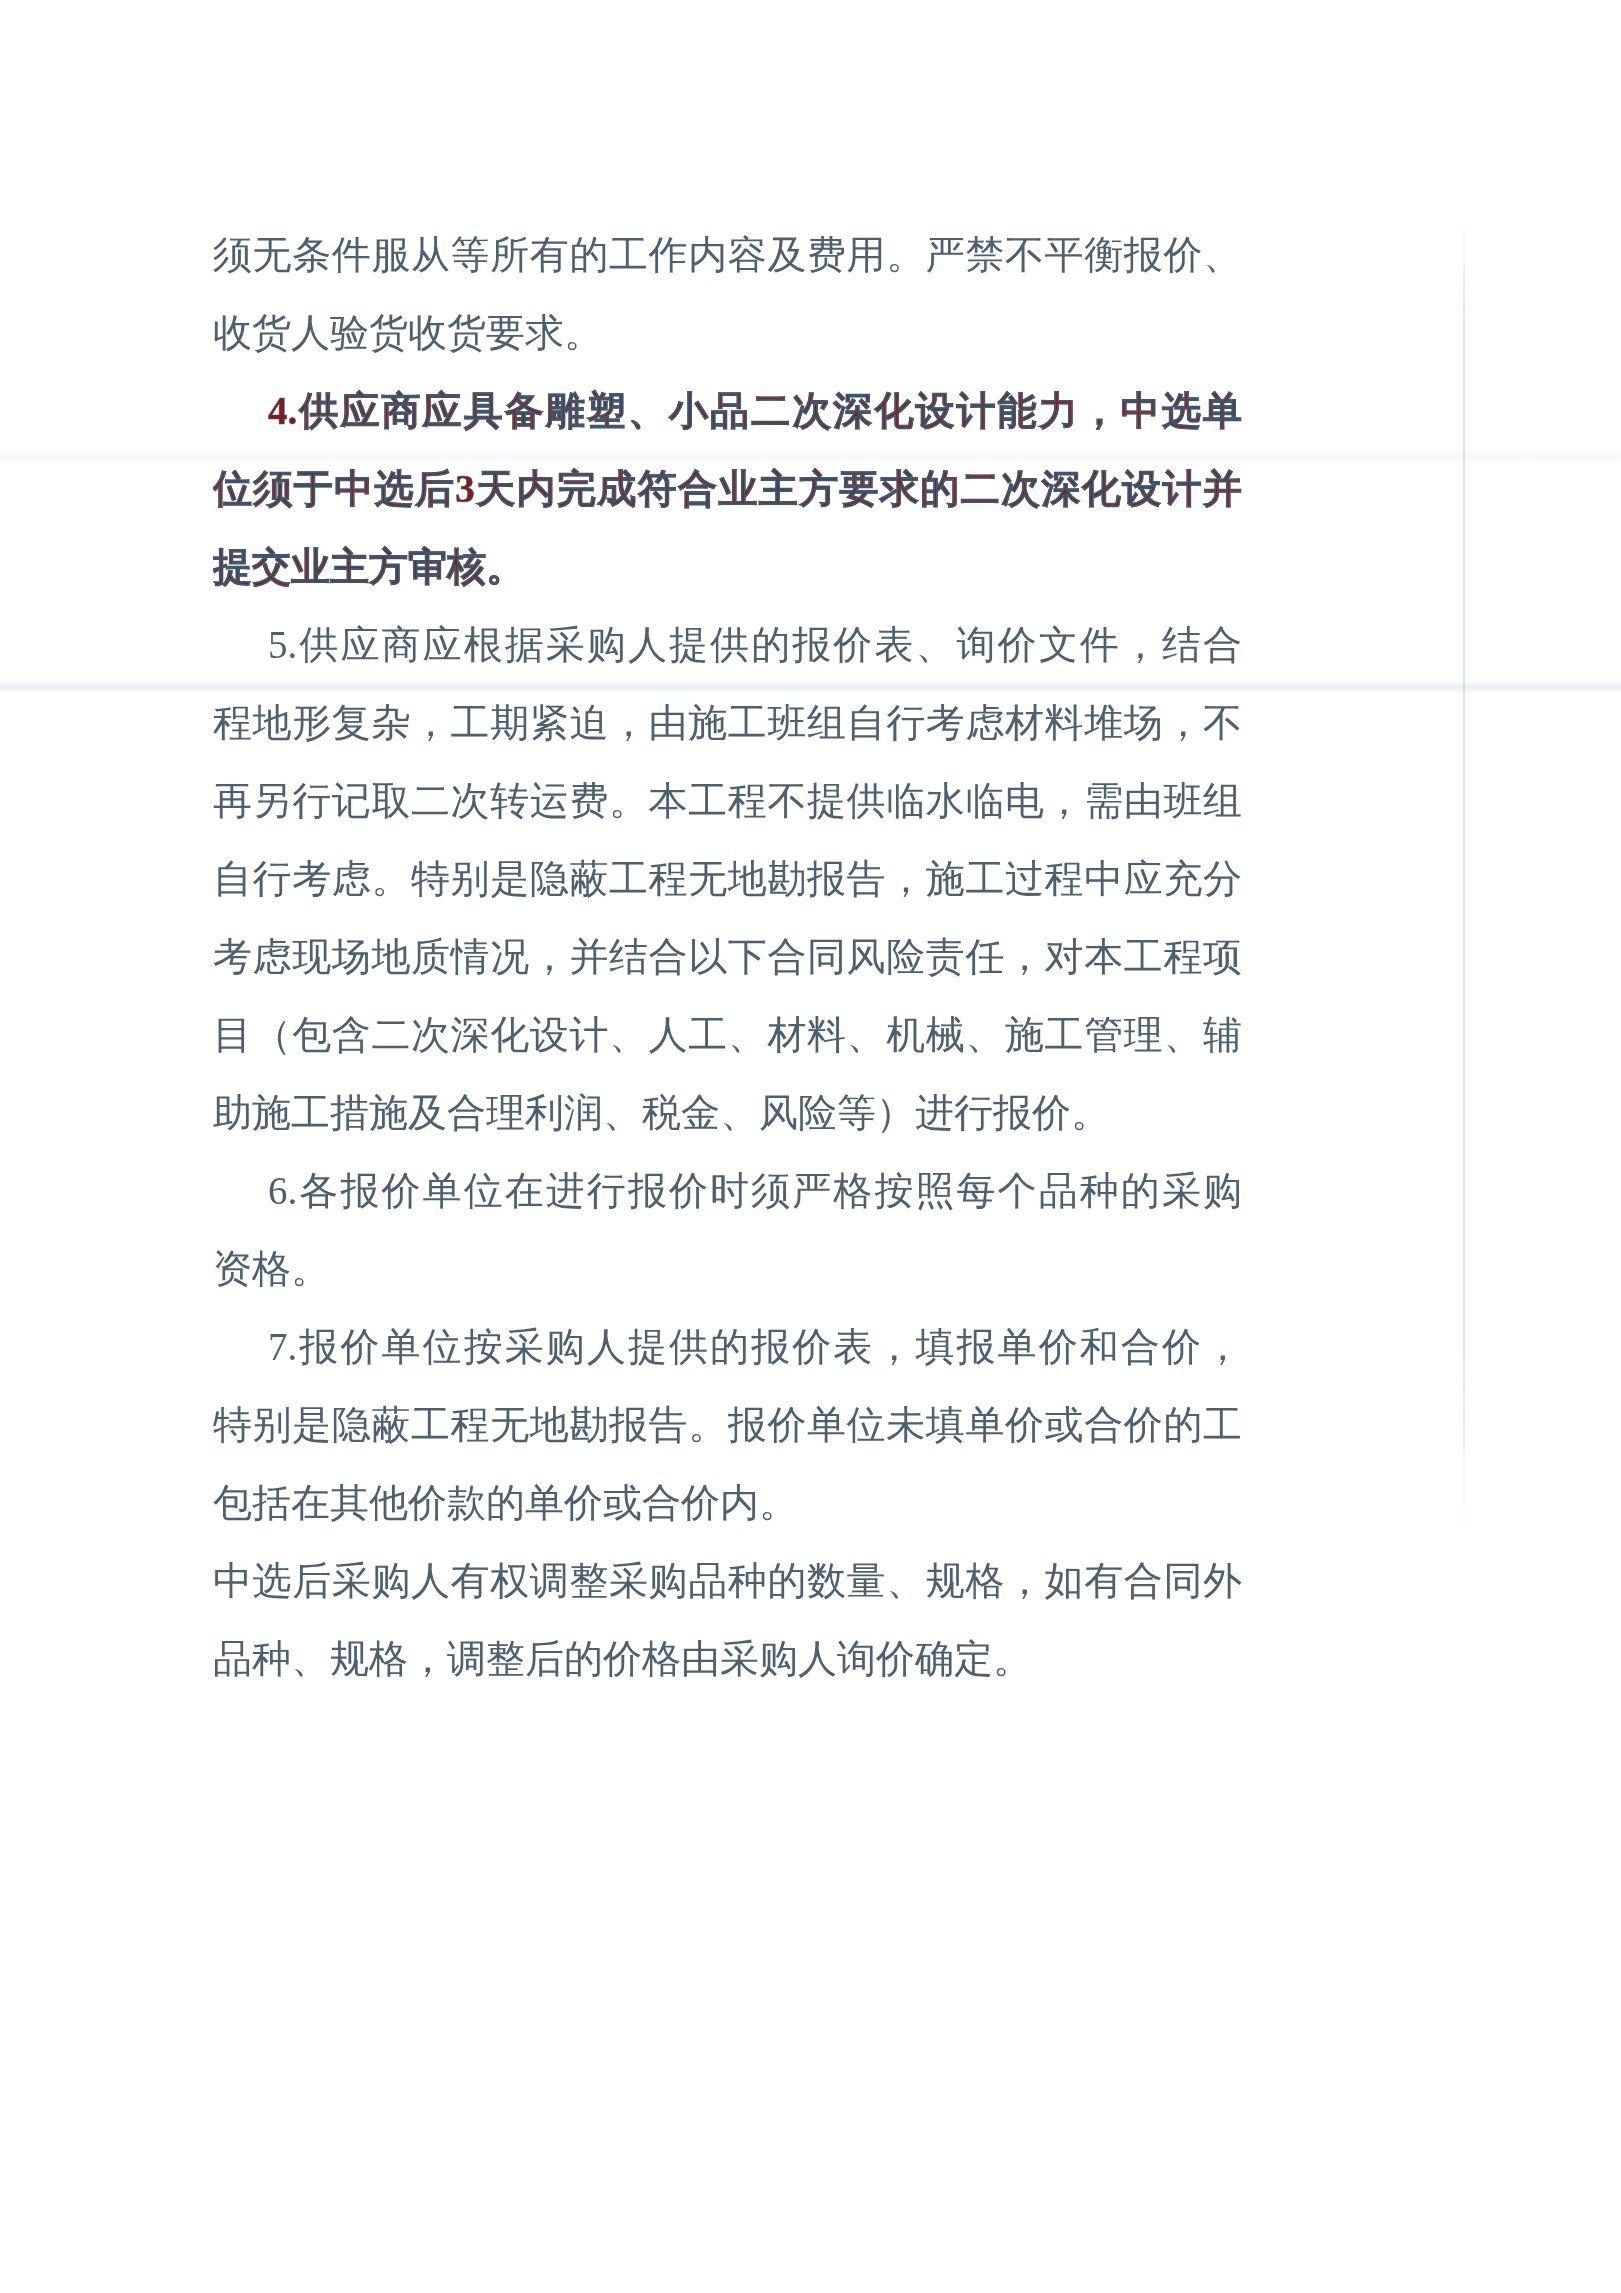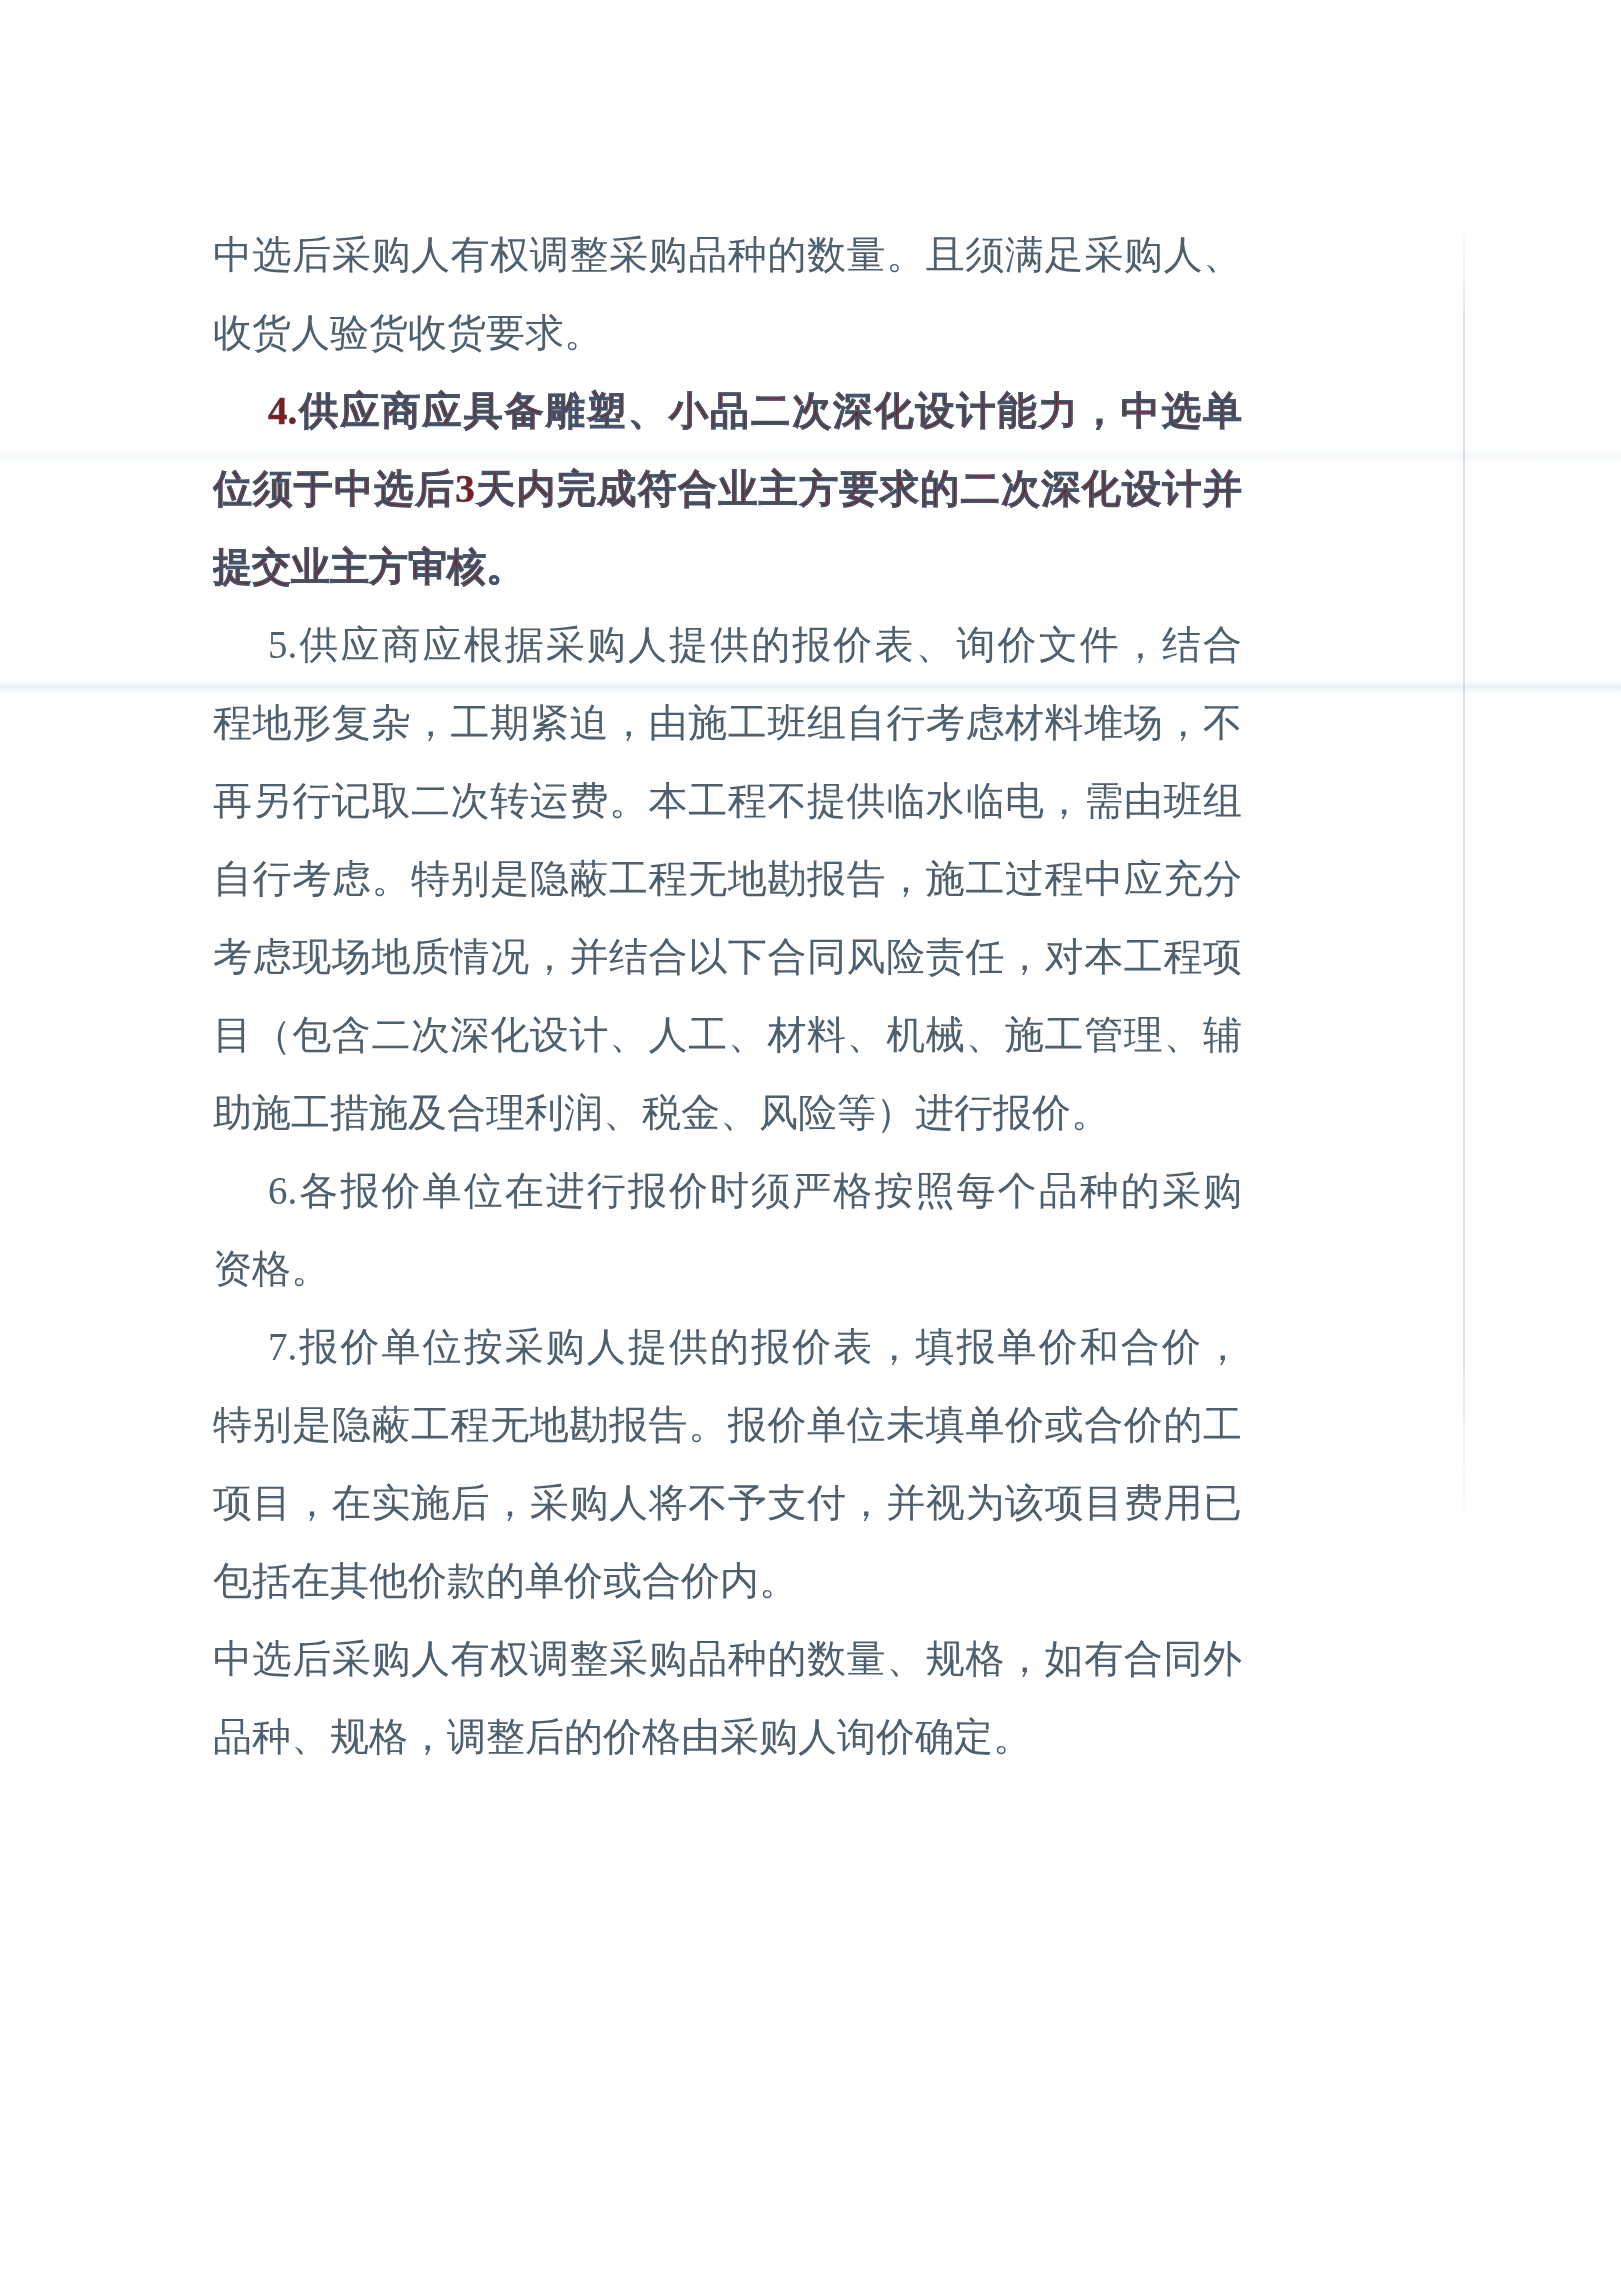--- a/index.html
+++ b/index.html
@@ -61,21 +61,21 @@
 </style>
 </head>
 <body>
 
 <div class="page">
   <div class="scan-band band1"></div>
   <div class="scan-band band2"></div>
   <div class="scan-edge"></div>
   <div class="text-block">
       <div class="para">
-        <div class="line">中选后采购人有权调整采购品种的数量。且须满足采购人、</div>
+        <div class="line">须无条件服从等所有的工作内容及费用。严禁不平衡报价、</div>
         <div class="line last">收货人验货收货要求。</div>
       </div>
       <div class="para bold">
         <div class="line indent">4.供应商应具备雕塑、小品二次深化设计能力，中选单</div>
         <div class="line">位须于中选后3天内完成符合业主方要求的二次深化设计并</div>
         <div class="line last">提交业主方审核。</div>
       </div>
       <div class="para">
         <div class="line indent">5.供应商应根据采购人提供的报价表、询价文件，结合</div>
         <div class="line">程地形复杂，工期紧迫，由施工班组自行考虑材料堆场，不</div>
@@ -85,21 +85,20 @@
         <div class="line">目（包含二次深化设计、人工、材料、机械、施工管理、辅</div>
         <div class="line last">助施工措施及合理利润、税金、风险等）进行报价。</div>
       </div>
       <div class="para">
         <div class="line indent">6.各报价单位在进行报价时须严格按照每个品种的采购</div>
         <div class="line last">资格。</div>
       </div>
       <div class="para">
         <div class="line indent">7.报价单位按采购人提供的报价表，填报单价和合价，</div>
         <div class="line">特别是隐蔽工程无地勘报告。报价单位未填单价或合价的工程</div>
-        <div class="line">项目，在实施后，采购人将不予支付，并视为该项目费用已</div>
         <div class="line last">包括在其他价款的单价或合价内。</div>
       </div>
       <div class="para">
         <div class="line">中选后采购人有权调整采购品种的数量、规格，如有合同外</div>
         <div class="line last">品种、规格，调整后的价格由采购人询价确定。</div>
       </div>
     </div>
 </div>
 
 

